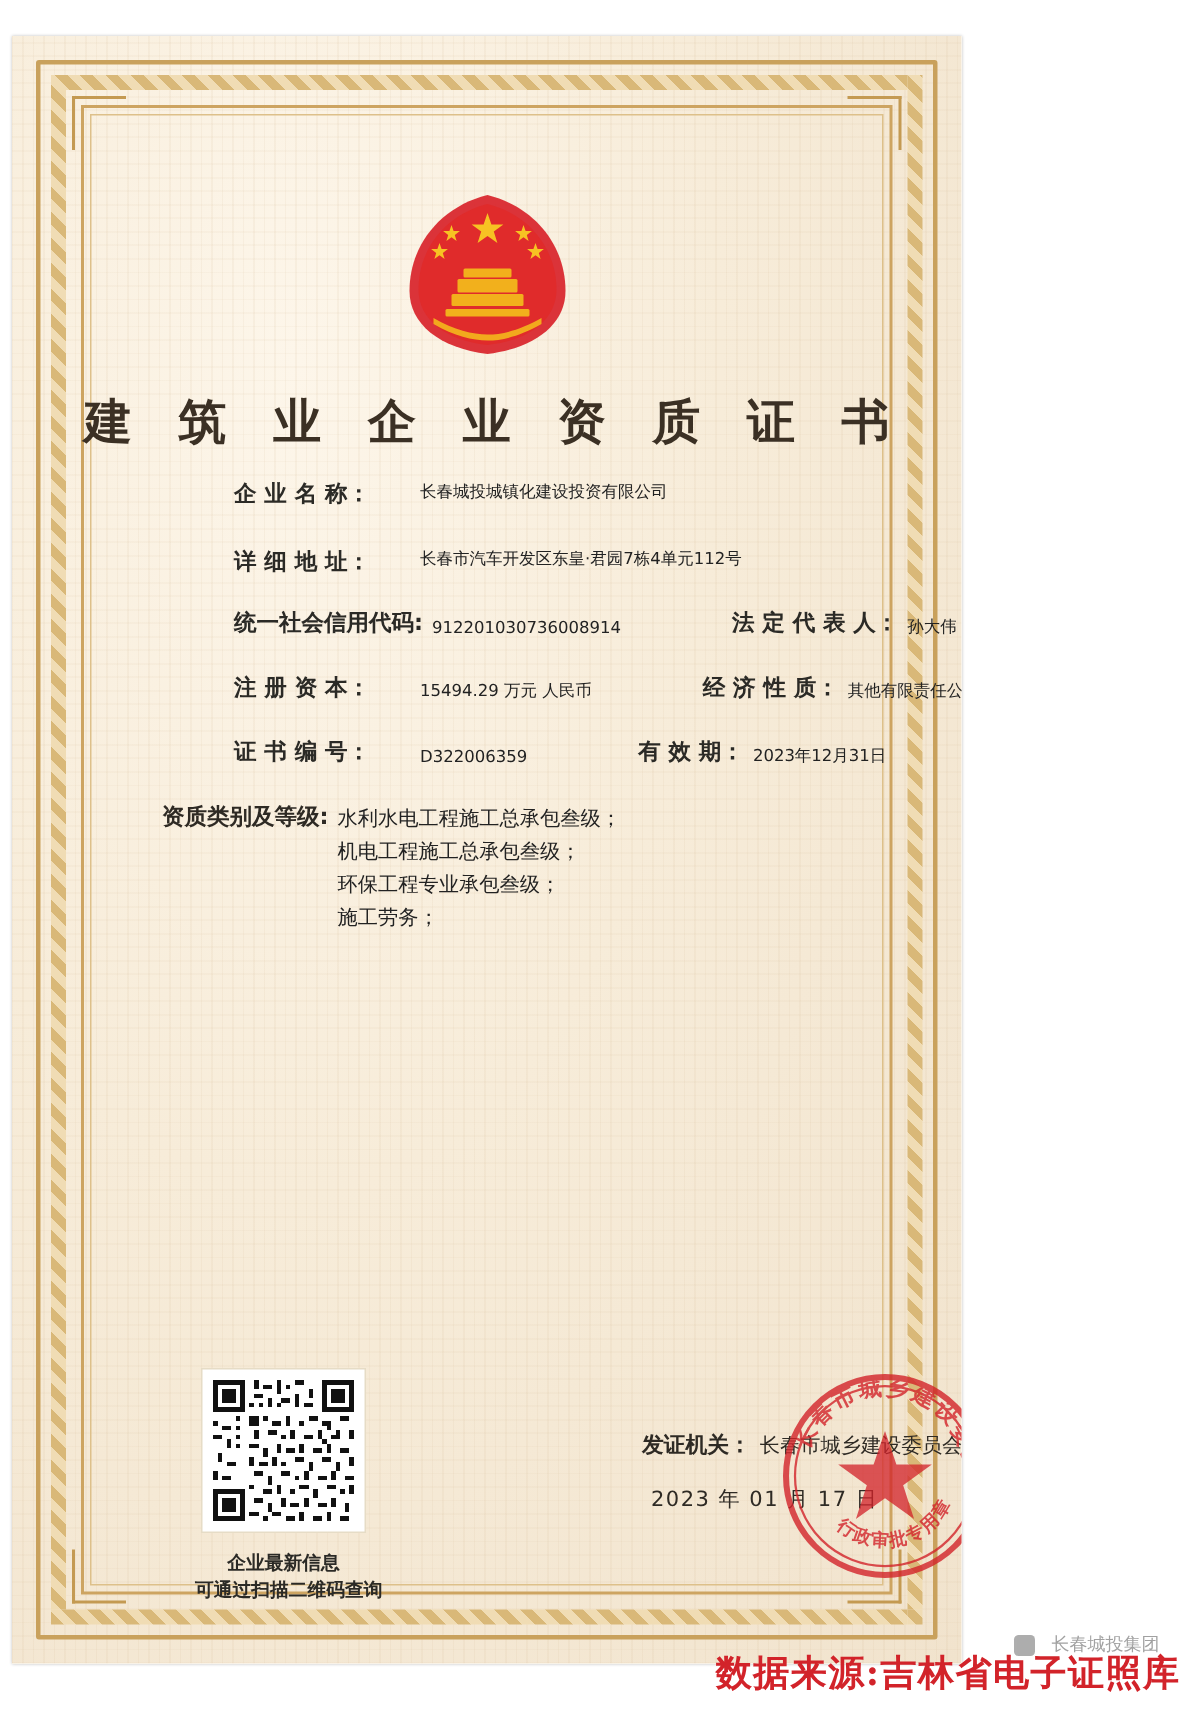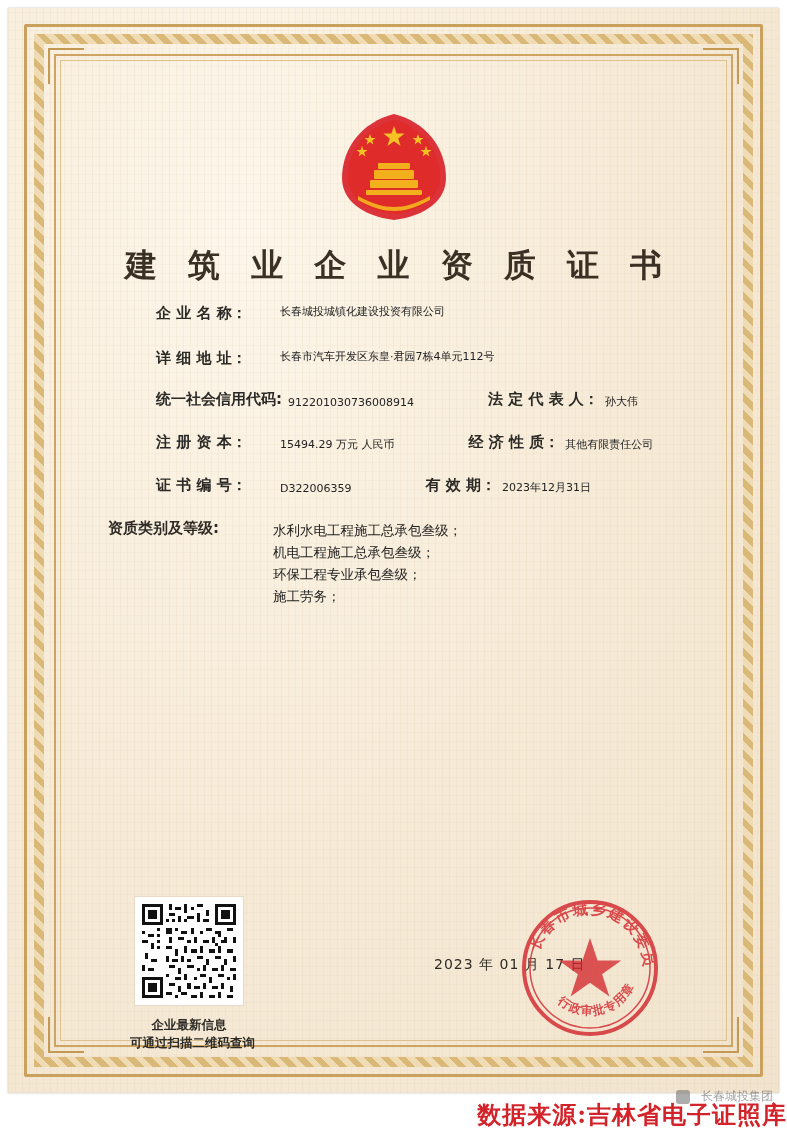--- a/index.html
+++ b/index.html
@@ -12,22 +12,22 @@
     height: 1139px;
     position: relative;
     font-family: "Liberation Sans", sans-serif;
     overflow: hidden;
   }
 
   
   #certificate {
     position: absolute;
     left: 8px;
-    top: 8px;
-    width: 771px;
+    top: 24px;
+    width: 633px;
     height: 1085px;
     background:
       radial-gradient(ellipse at 30% 20%, #fdf6ea 0%, #f7ecd9 45%, #f1e3cd 100%);
     box-shadow: 0 0 2px rgba(0,0,0,.25);
     overflow: hidden;
   }
   
   #paper-texture {
     position: absolute;
     inset: 0;
@@ -128,21 +128,21 @@
   .w-addr  { width: 118px; }
   .pair    { display: flex; align-items: flex-end; }
   .gap     { width: 26px; }
 
   .row-name  { margin-bottom: 26px; }
   .row-addr  { margin-bottom: 22px; }
   .row-credit{ margin-bottom: 24px; }
   .row-cap   { margin-bottom: 24px; }
   .row-cert  { margin-bottom: 24px; }
 
-  #qual-row { display: flex; align-items: flex-start; gap: 48px; }
+  #qual-row { display: flex; align-items: flex-start; }
   #qual-label { font-size: 15px; font-weight: bold; white-space: nowrap; }
   #qual-list { margin-left: 6px; }
   #qual-list div {
     font-size: 13.5px;
     line-height: 22px;
     color: #222;
   }
 
   
   #qr-block {
@@ -461,20 +461,24 @@
           <path d="M25 14h1v1h-1z"></path>
       </g>
     </svg>
     <div id="qr-caption">
       <div>企业最新信息</div>
       <div>可通过扫描二维码查询</div>
     </div>
   </div>
 
   <div id="issuer-block">
+    <div id="issuer-row">
+      <div id="issuer-label">发证机关：</div>
+      <div id="issuer-value">长春市城乡建设委员会</div>
+    </div>
     <div id="issue-date">2023 年 01 月 17 日</div>
   </div>
 
   <svg id="seal" viewBox="0 0 148 148">
     <g fill="none" stroke="#d2232a" stroke-width="4">
       <circle cx="74" cy="74" r="66"></circle>
       <circle cx="74" cy="74" r="60" stroke-width="1.5"></circle>
     </g>
     <polygon fill="#d2232a" points="74,44 81.6,66.4 105.2,66.4 86.1,80.2 93.4,102.6 74,88.8 54.6,102.6 61.9,80.2 42.8,66.4 66.4,66.4" opacity="0.95"></polygon>
     <path id="sealArcTop" d="M 20 74 A 54 54 0 0 1 128 74" fill="none"></path>

